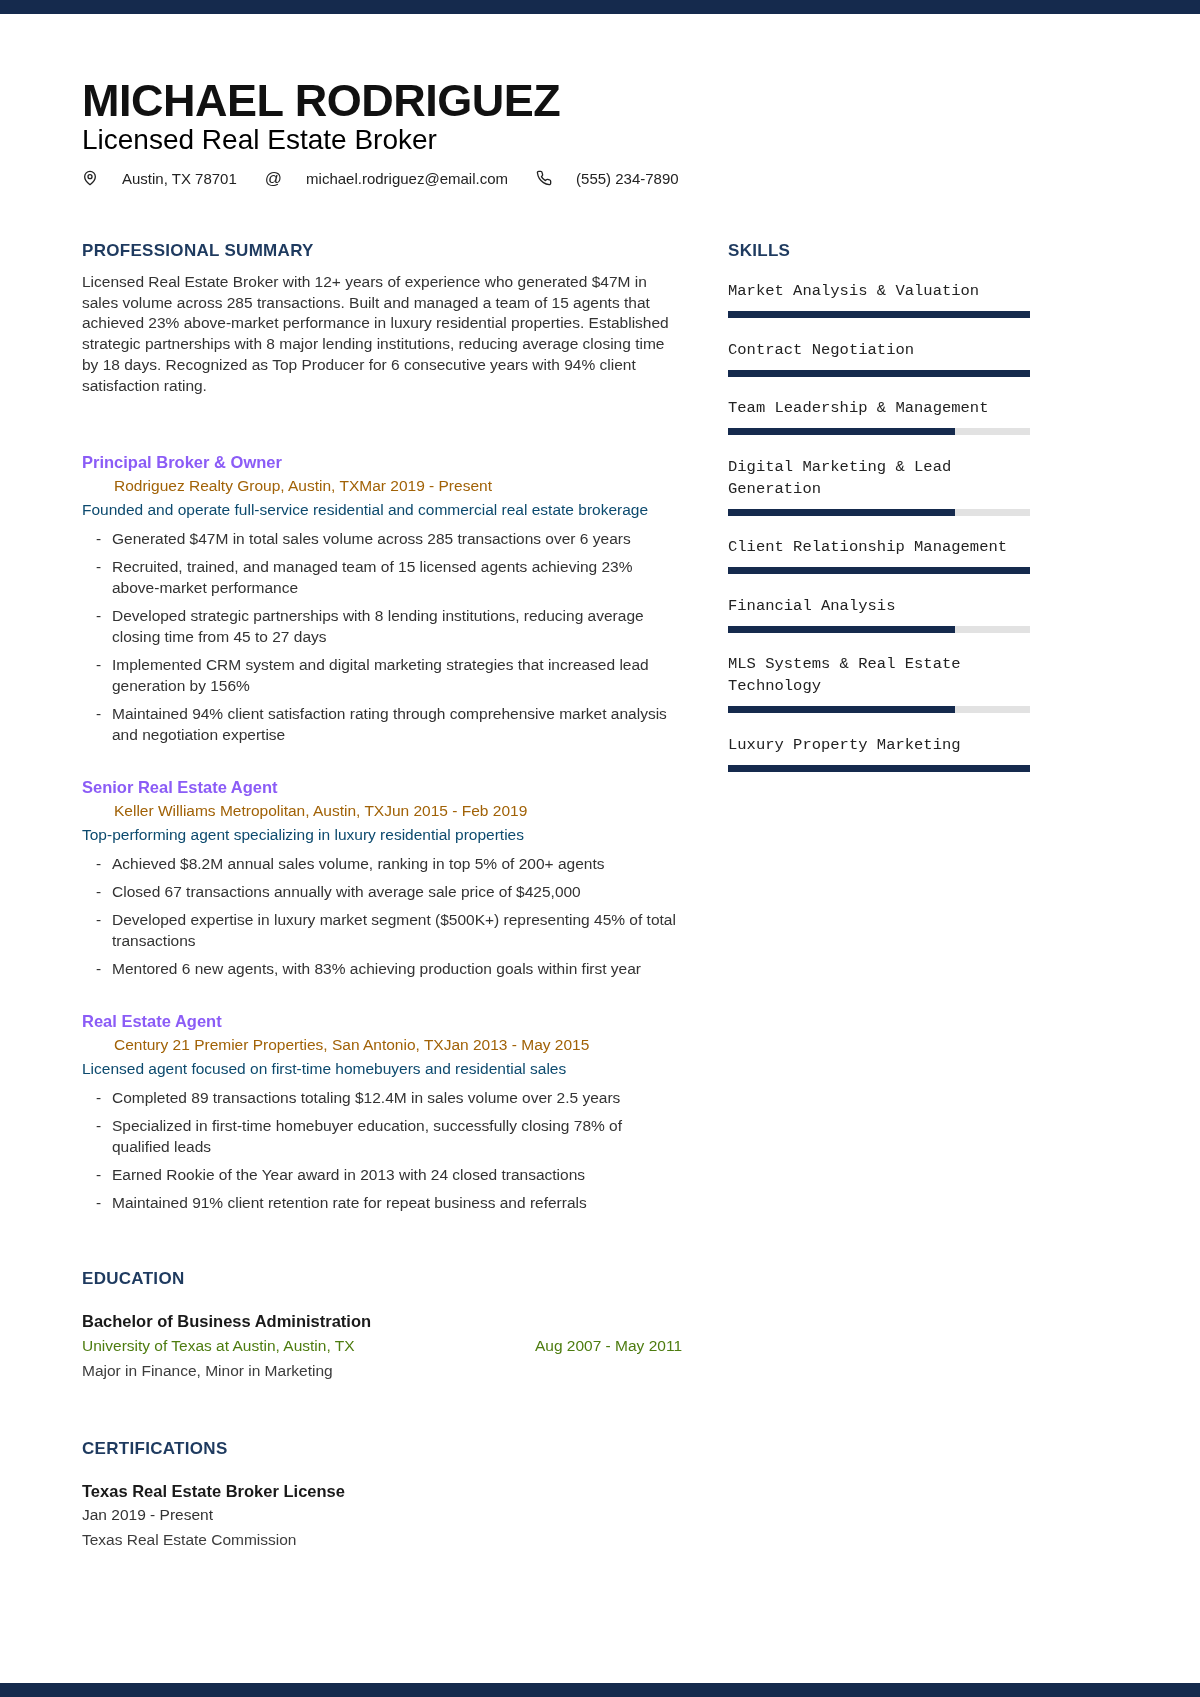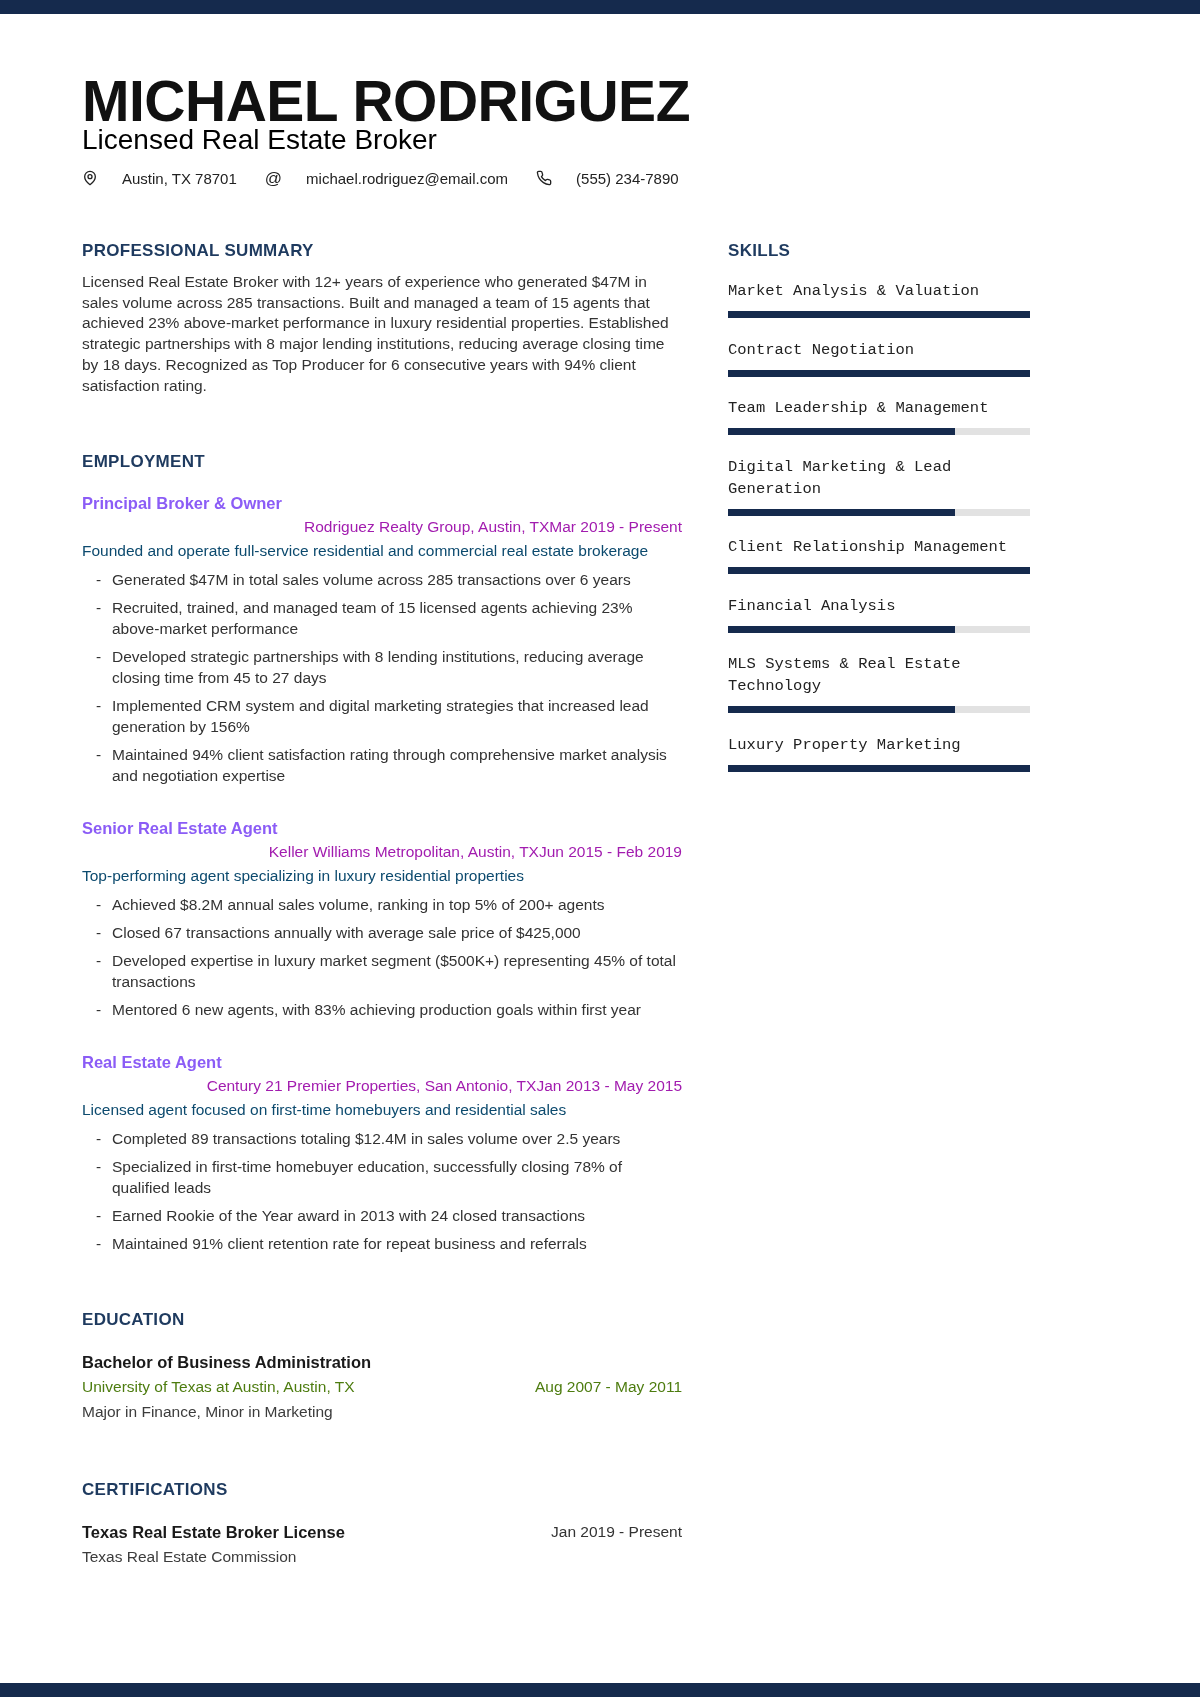--- a/index.html
+++ b/index.html
@@ -12,21 +12,21 @@
     overflow: hidden;
   }
   .edge-strip { position: absolute; left: 0; width: 100%; height: 14px; background: #152a4d; }
   .edge-strip.top { top: 0; }
   .edge-strip.bottom { bottom: 0; }
 
   .page { padding: 76px 170px 0 82px; }
 
   
   .name {
-    font-size: 57px; font-weight: 700; color: #111;
+    font-size: 45px; font-weight: 700; color: #111;
     letter-spacing: -0.5px; line-height: 50px;
   }
   .job-subtitle { margin-top: 1px; font-size: 28px; color: #000000; line-height: 26px; }
   .contact-row { margin-top: 17px; display: flex; align-items: center; gap: 28px; font-size: 15px; color: #222; }
   .contact-item { display: flex; align-items: flex-start; gap: 24px; }
   .contact-item svg { display: block; }
   .at-glyph { font-size: 17px; font-weight: 400; color: #222; line-height: 1; }
 
   
   .columns { margin-top: 52px; display: flex; }
@@ -39,35 +39,35 @@
   }
   .section { margin-top: 54px; }
   .section.first { margin-top: 0; }
 
   .summary-text { margin-top: 10px; font-size: 15.5px; line-height: 20.7px; color: #333; }
 
   
   .job { margin-top: 18px; margin-bottom: 30px; }
   .job:last-child { margin-bottom: 0; }
   .job-title { font-size: 16.5px; font-weight: 700; color: #8b5cf6; line-height: 24px; }
-  .job-meta { display: flex; justify-content: flex-end; font-size: 15.5px; color: #a21caf; line-height: 24px; }
+  .job-meta { display: flex; justify-content: flex-start; font-size: 15.5px; color: #a16207; line-height: 24px; margin-left: 32px; }
   .job-desc { font-size: 15.5px; color: #0c4a6e; line-height: 23px; }
   .bullets { list-style: none; margin-top: 4px; }
   .bullets li {
     position: relative; padding-left: 30px;
     font-size: 15.5px; line-height: 21px; color: #333;
     margin-top: 7px;
   }
   .bullets li::before { content: "-"; position: absolute; left: 14px; top: 0; color: #333; }
 
   
   .edu-degree, .cert-name { margin-top: 19px; font-size: 16.5px; font-weight: 700; color: #1a1a1a; line-height: 24px; }
   .meta-row { display: flex; justify-content: space-between; font-size: 15.5px; color: #4d7c0f; line-height: 25px; }
   .sub-note { font-size: 15.5px; color: #3c3c3c; line-height: 25px; }
-  .cert-title-row { display: flex; justify-content: space-between; margin-top: 19px; line-height: 24px; }
+  .cert-title-row { display: flex; justify-content: space-between; margin-top: 19px; line-height: 24px; flex-direction: column; }
   .cert-title-row .cert-name { margin-top: 0; }
   .cert-title-row .cert-date { font-size: 15.5px; color: #333; line-height: 24px; }
 
   
   .skill-item { margin-bottom: 20.5px; font-family: Liberation Mono, monospace; }
   .skill-label { font-size: 15.5px; color: #222; line-height: 22px; }
   .skill-track { margin-top: 9px; width: 100%; height: 7px; background: #e2e2e2; }
   .skill-fill { height: 7px; background: #152a4d; }
 </style>
 </head>
@@ -108,21 +108,20 @@
   <div class="columns">
 
     <div class="col-left">
 
       <div class="section first">
         <div class="section-heading">PROFESSIONAL SUMMARY</div>
         <div class="summary-text">Licensed Real Estate Broker with 12+ years of experience who generated $47M in sales volume across 285 transactions. Built and managed a team of 15 agents that achieved 23% above-market performance in luxury residential properties. Established strategic partnerships with 8 major lending institutions, reducing average closing time by 18 days. Recognized as Top Producer for 6 consecutive years with 94% client satisfaction rating.</div>
       </div>
 
       <div class="section">
-        <div class="section-heading">EMPLOYMENT</div>
 
         <div class="job">
           <div class="job-title">Principal Broker &amp; Owner</div>
           <div class="job-meta">
             <span>Rodriguez Realty Group, Austin, TX</span>
             <span>Mar 2019 - Present</span>
           </div>
           <div class="job-desc">Founded and operate full-service residential and commercial real estate brokerage</div>
           <ul class="bullets">
             <li>Generated $47M in total sales volume across 285 transactions over 6 years</li>

